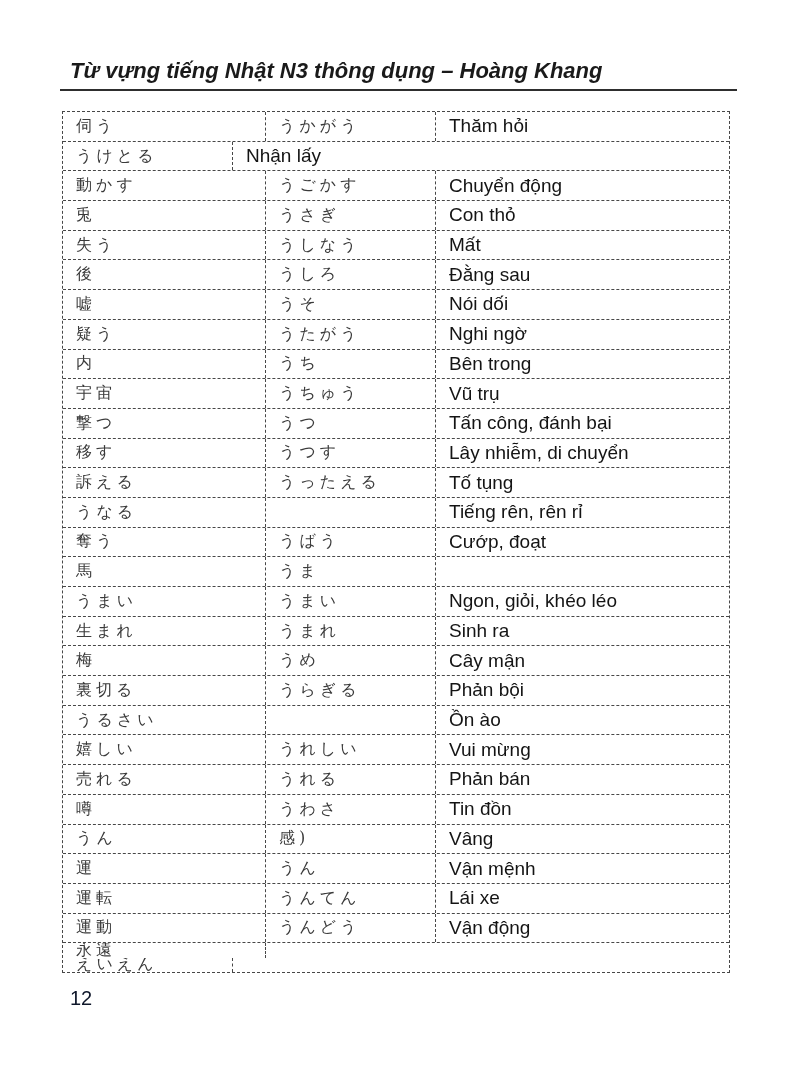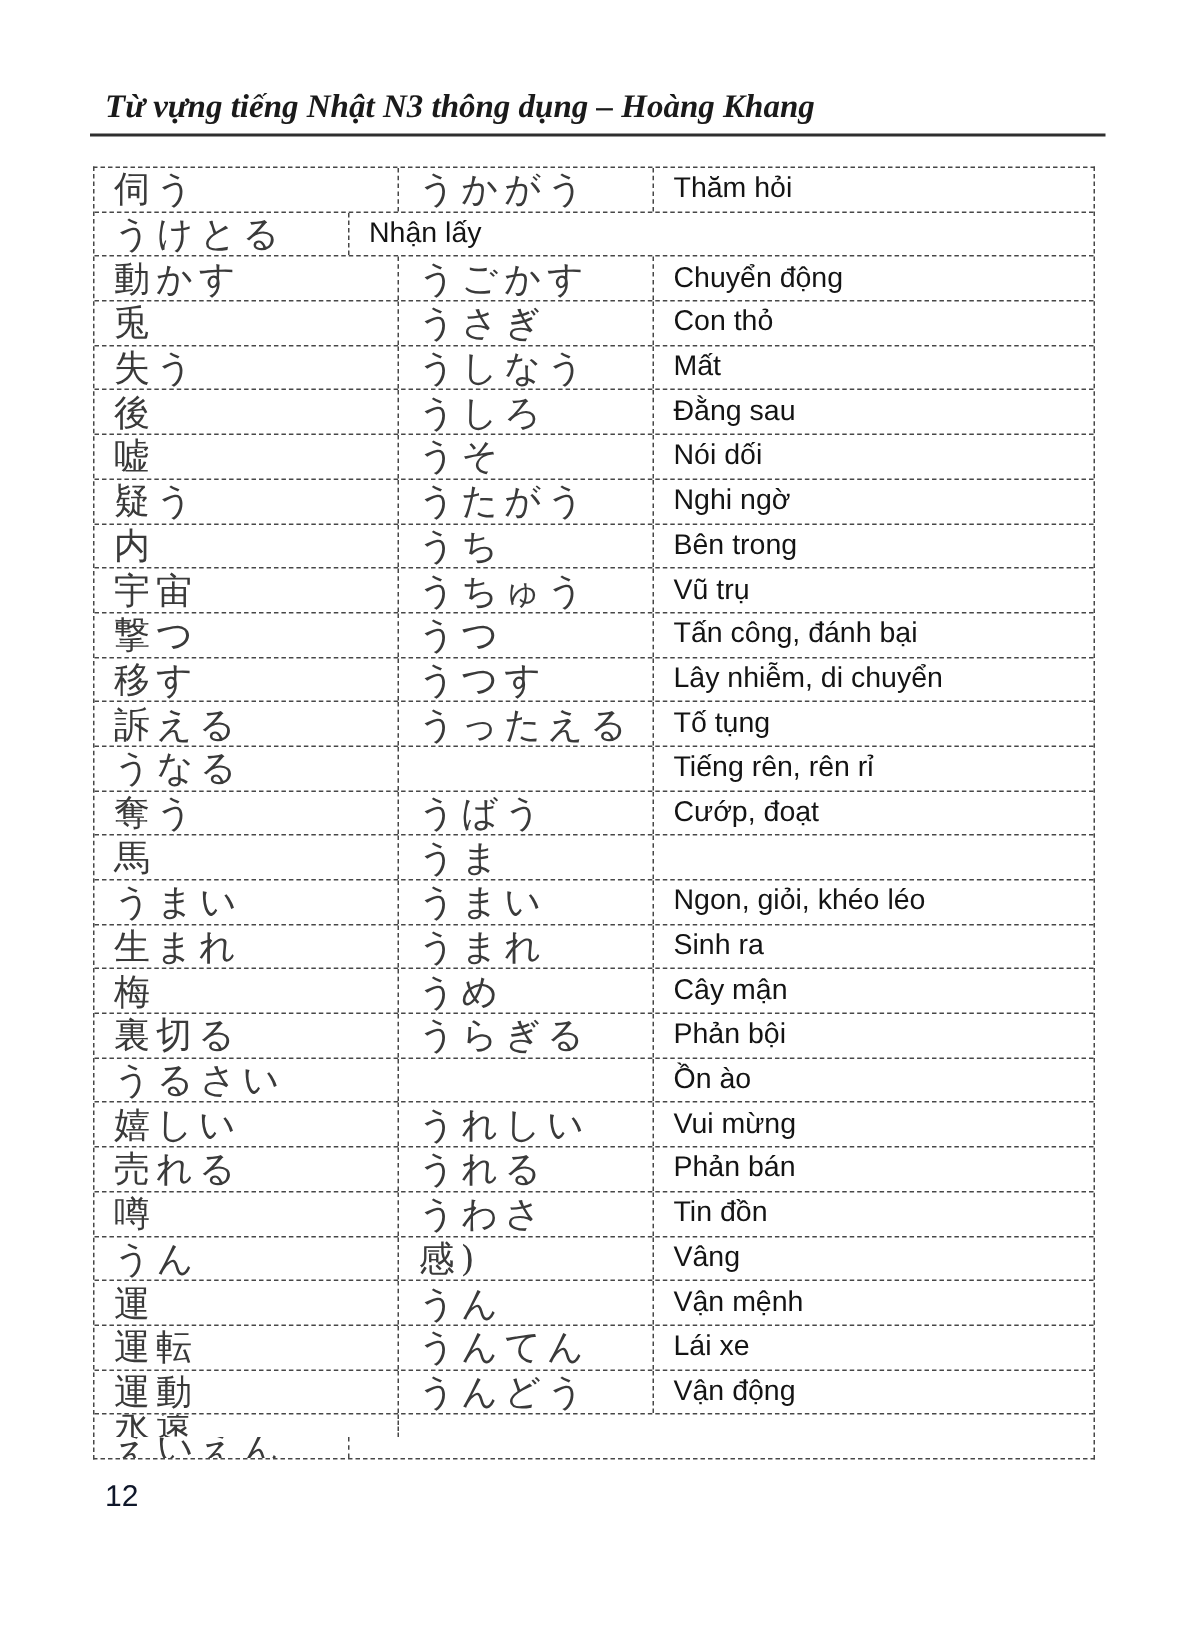--- a/index.html
+++ b/index.html
@@ -12,21 +12,21 @@
     overflow: hidden;
     font-family: "Liberation Sans", "DejaVu Sans", sans-serif;
   }
   .header {
     position: absolute;
     left: 60px;
     top: 58px;
     width: 677px;
     padding: 0 0 5px 10px;
     border-bottom: 2px solid var(--header-rule, #2e2e2e);
-    font-family: Liberation Serif, serif;
+    font-family: Liberation Sans, sans-serif;
     font-style: italic;
     font-weight: bold;
     font-size: 22px;
     color: var(--header-text, #1a1a1a);
     white-space: nowrap;
   }
   .vocab-table {
     position: absolute;
     left: 62px;
     top: 111px;
@@ -45,21 +45,21 @@
   .row:last-child { border-bottom: none; flex-direction: column; }
   .cell {
     display: flex;
     align-items: center;
     padding-left: 13px;
     overflow: hidden;
     white-space: nowrap;
   }
   .cell-jp, .cell-reading {
     font-family: "DejaVu Serif", "Liberation Serif", serif;
-    font-size: 24px;
+    font-size: 16px;
     letter-spacing: 4px;
     color: var(--japanese-text, #3a3a3a);
     border-right: 1px dashed var(--border, #474747);
   }
   .cell-jp { width: 203px; }
   .cell-reading { width: 170px; }
   .cell-vi {
     flex: 1;
     font-family: "Liberation Sans", "DejaVu Sans", sans-serif;
     font-size: 19px;

